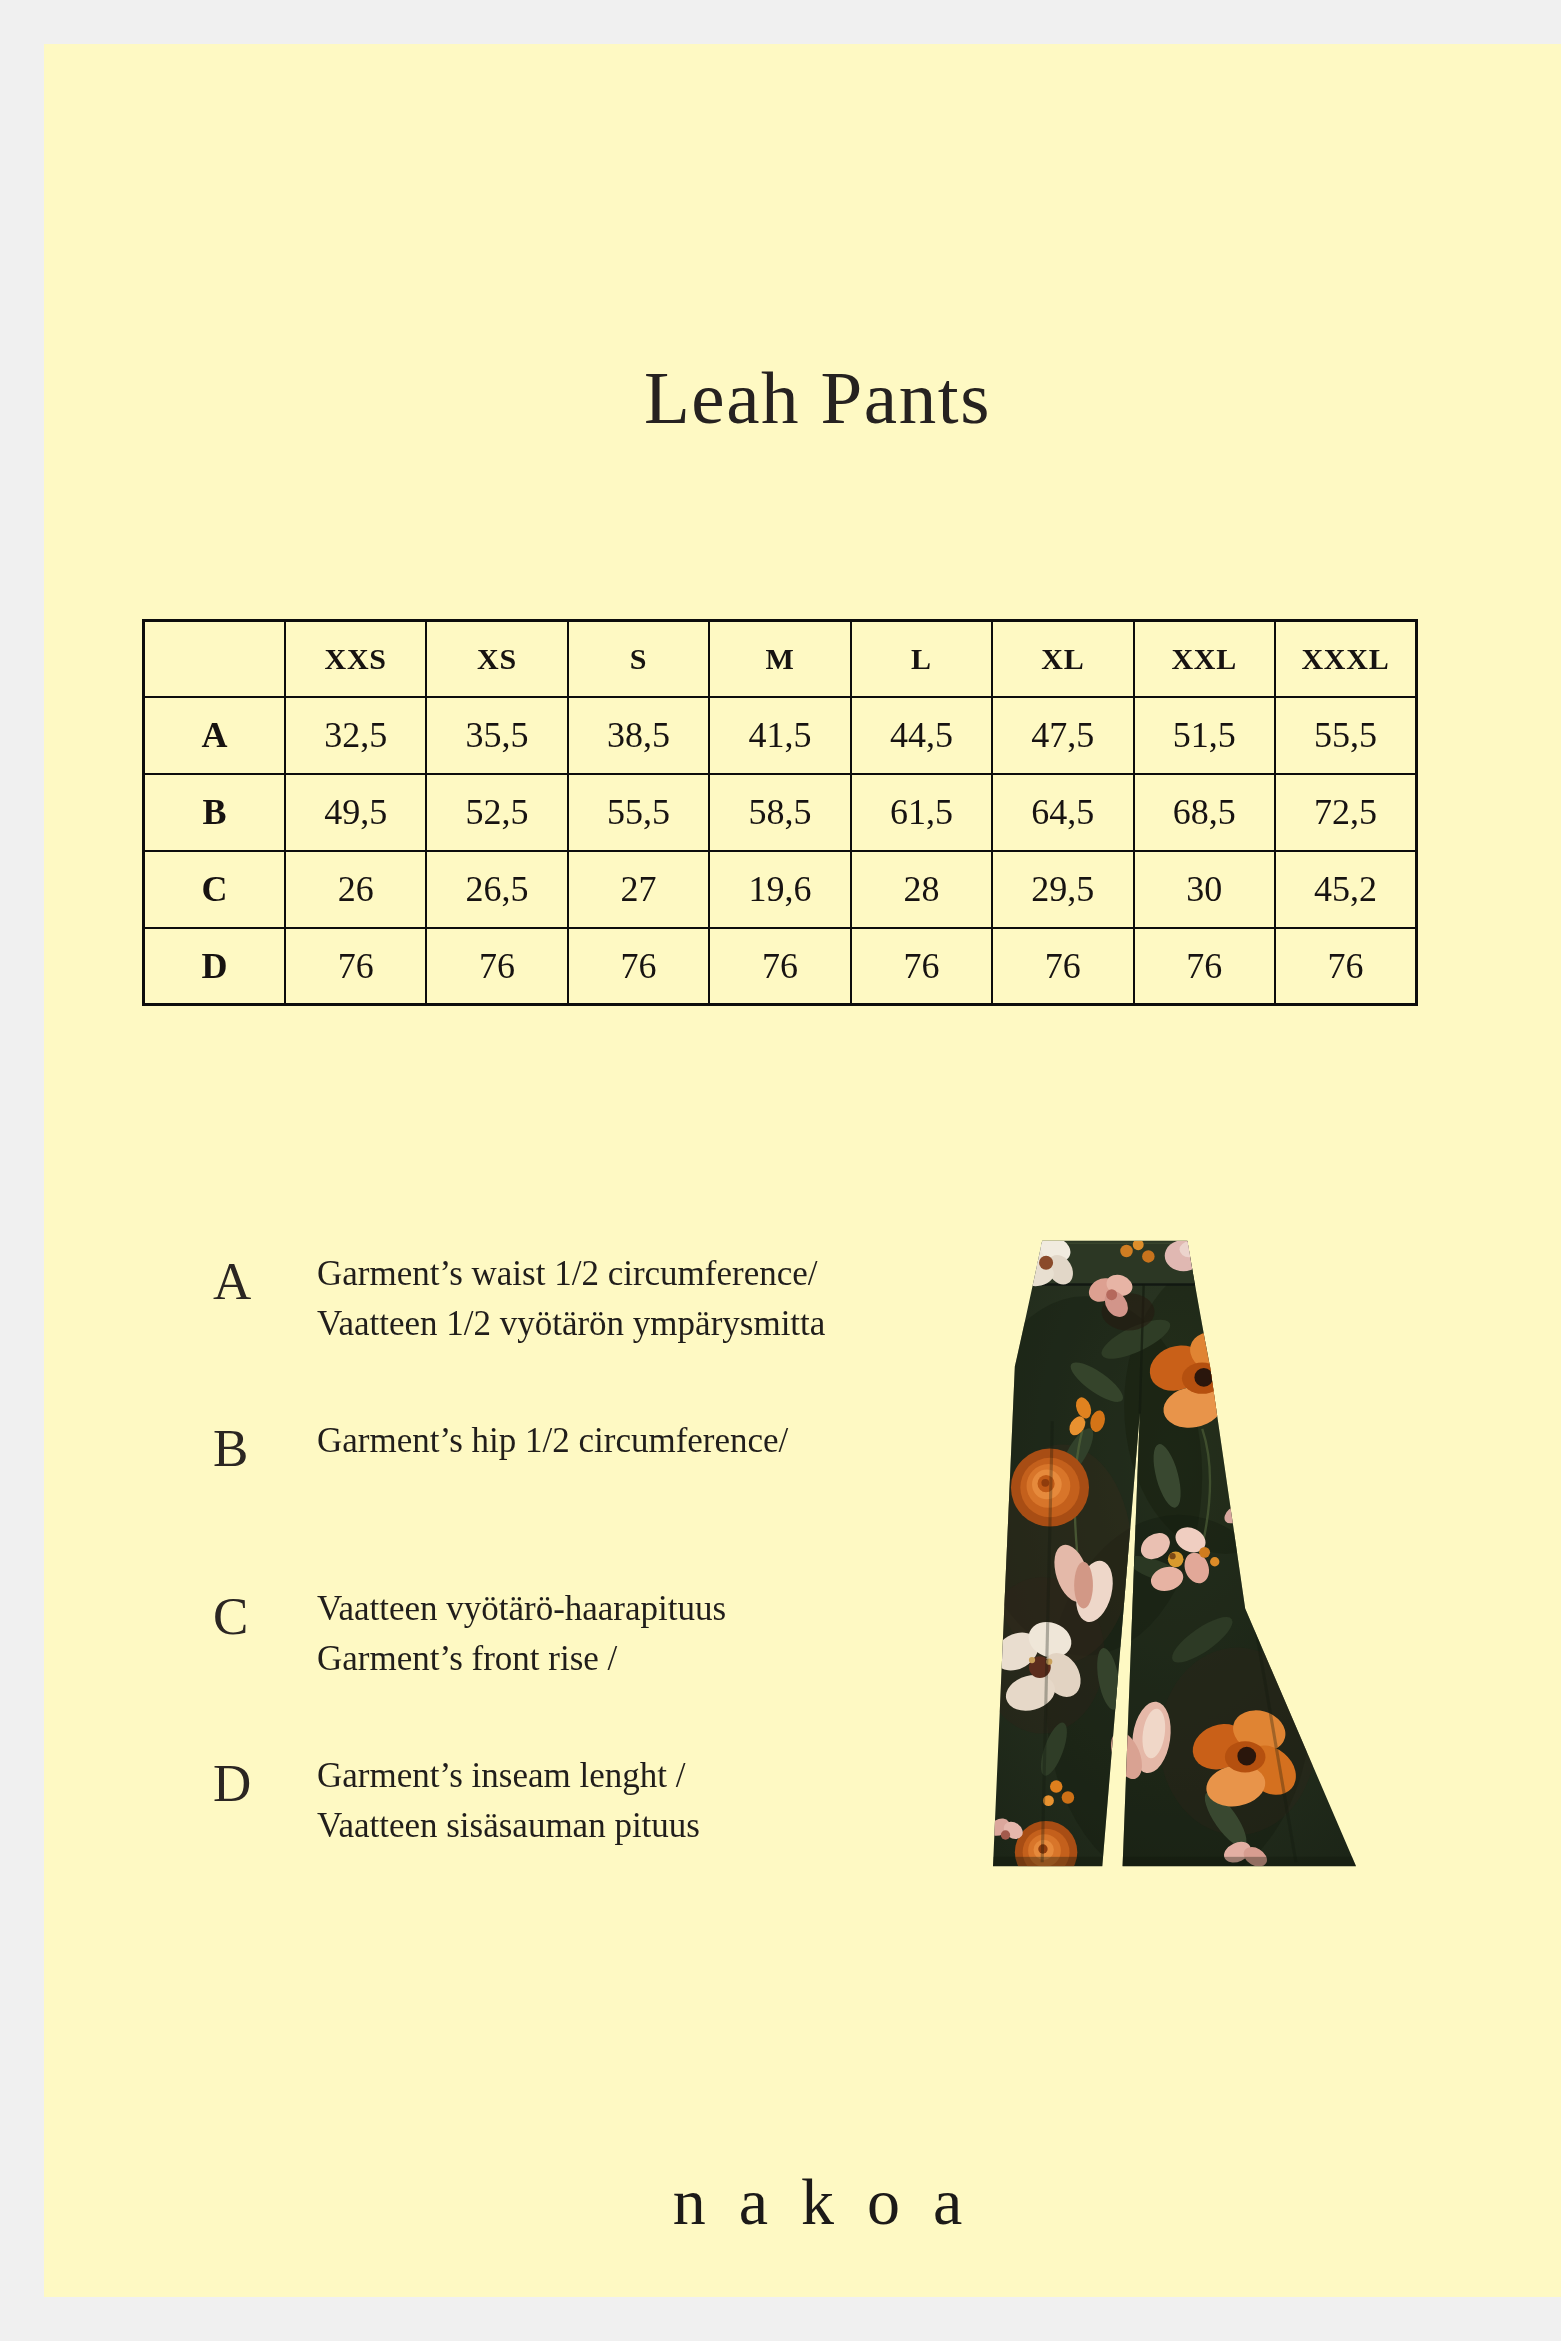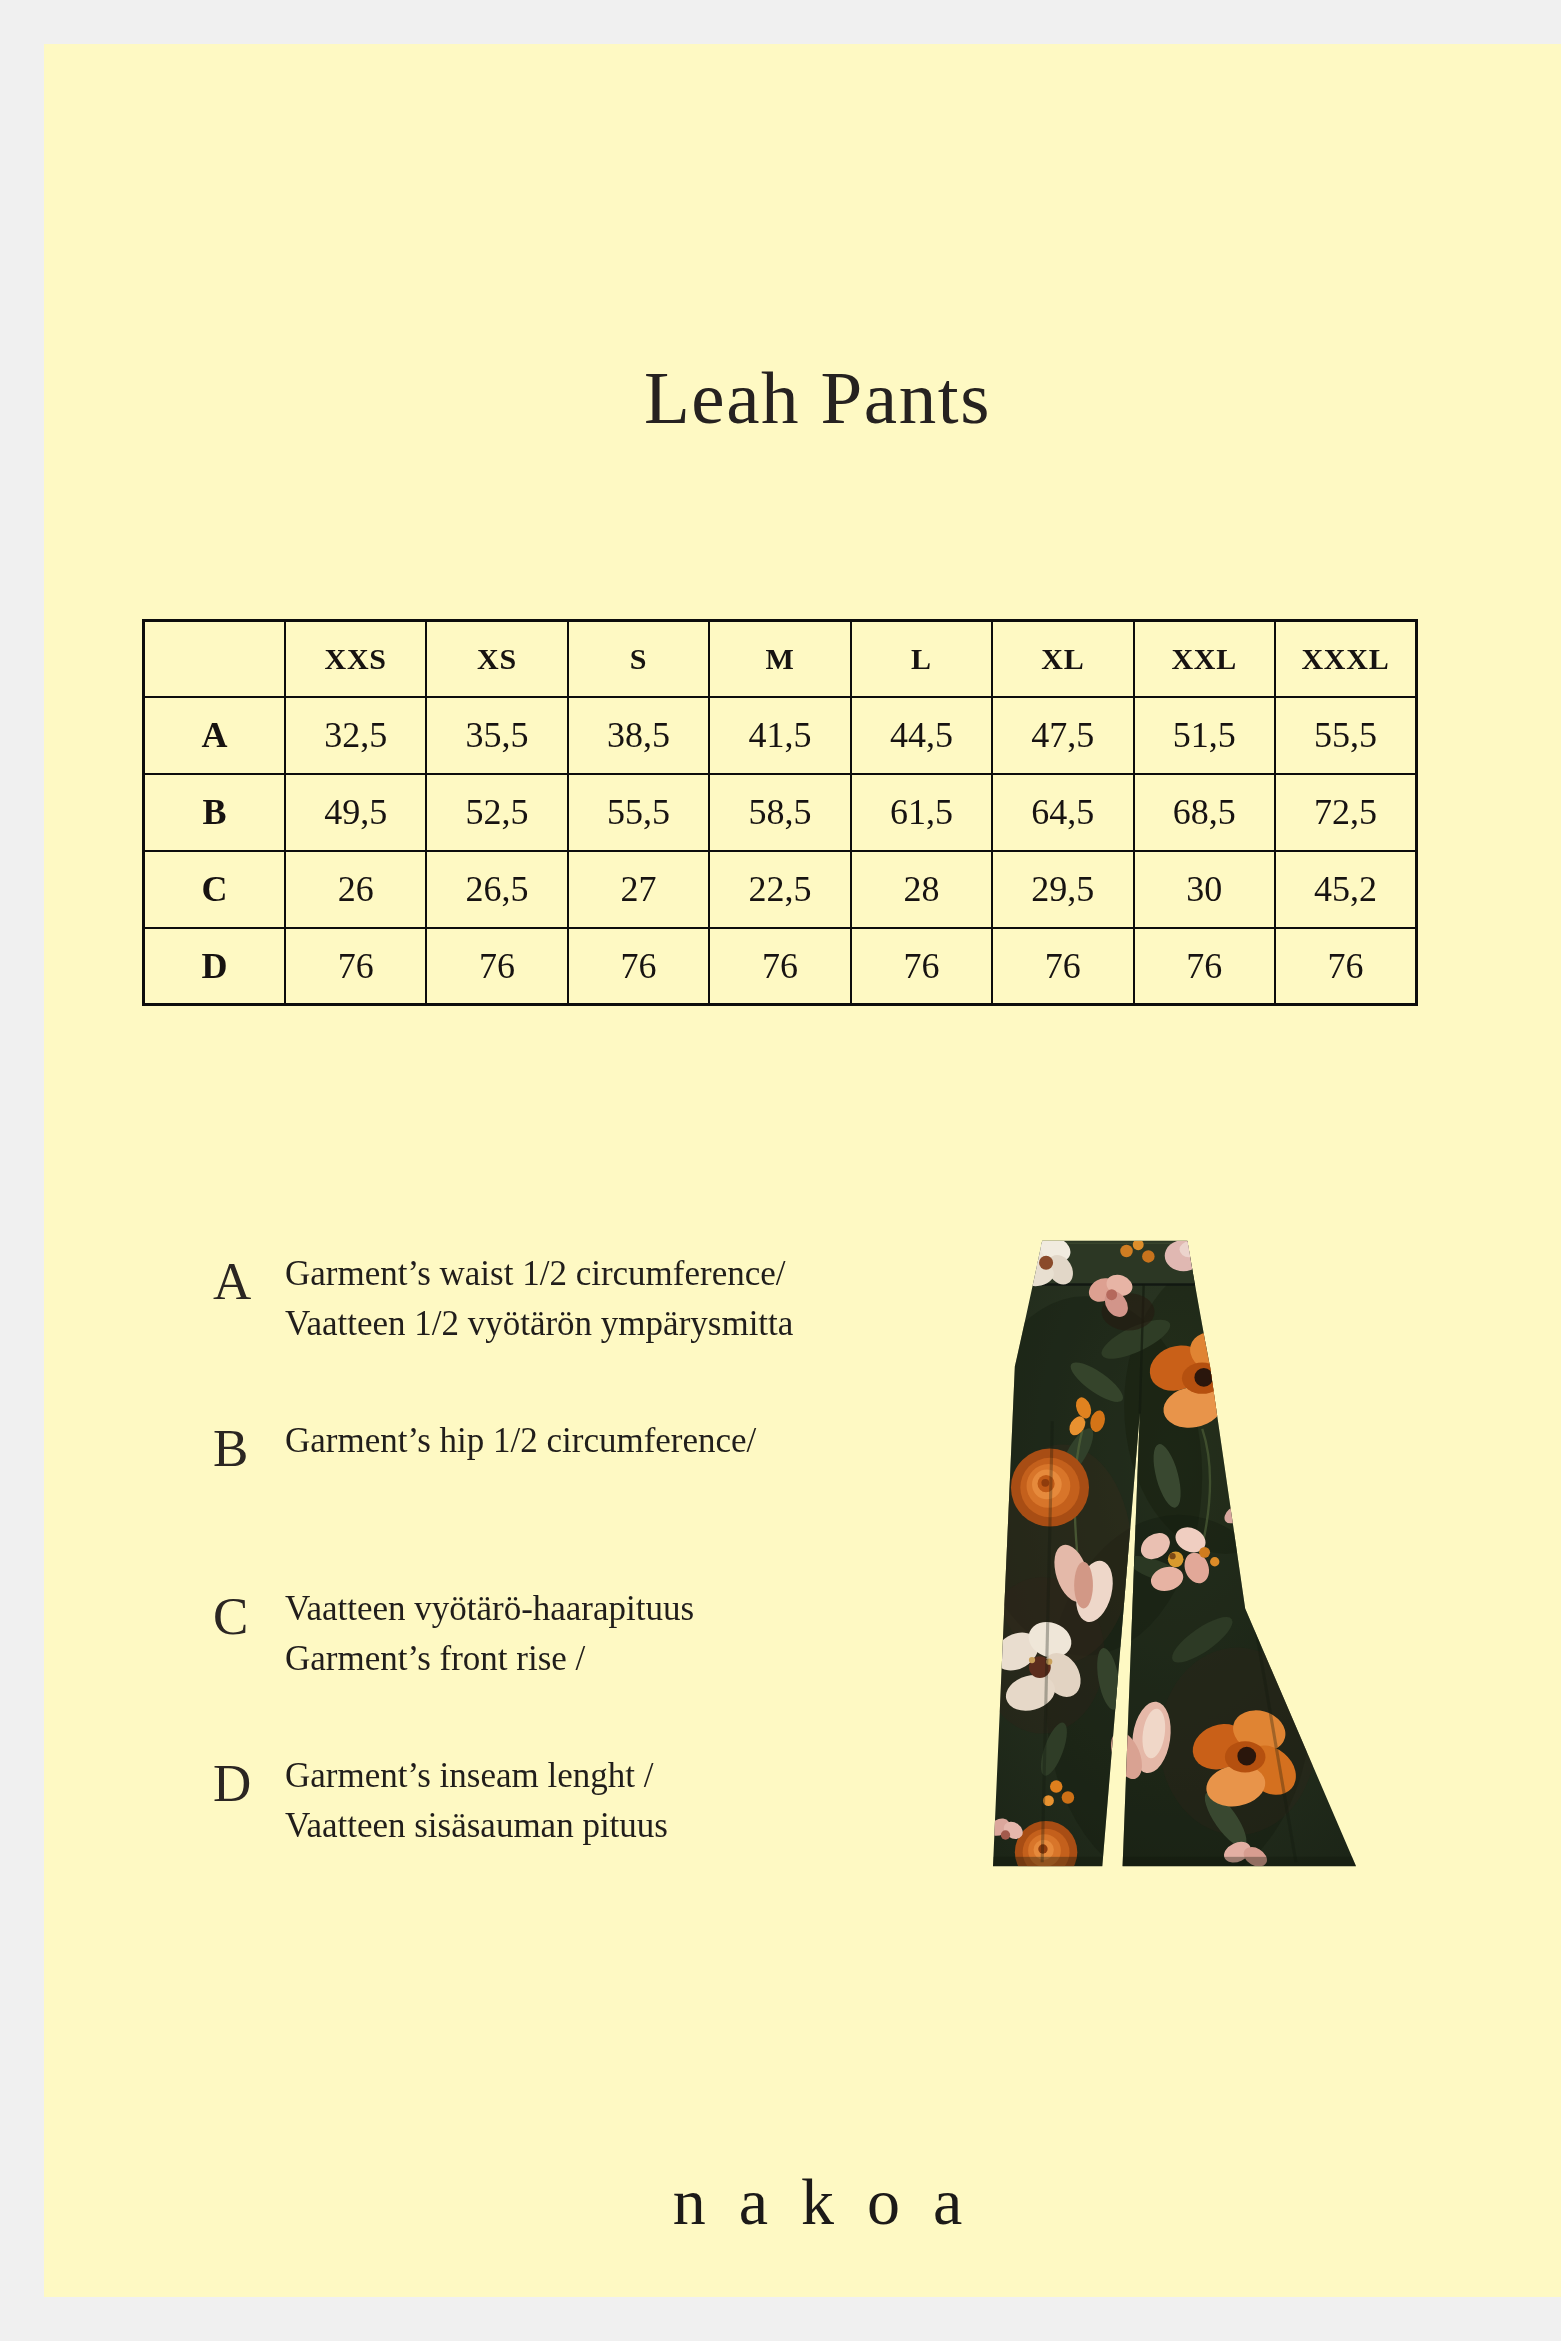--- a/index.html
+++ b/index.html
@@ -51,20 +51,21 @@
   }
   .legend-letter{
     width:72px;flex:0 0 72px;
     font-size:53px;line-height:59px;margin-top:3.1px;
     color:#2b2622;
   }
   .legend-text{
     font-size:35px;line-height:50px;
     color:#211e1b;
     white-space:nowrap;
+    margin-left:32px;
   }
   .legend-a{top:1205px;}
   .legend-b{top:1372px;}
   .legend-c{top:1540px;}
   .legend-d{top:1707px;}
   
   .pants-photo{
     position:absolute;left:924px;top:1174px;width:406px;height:664px;
   }
   
@@ -119,21 +120,21 @@
         <td class="val">61,5</td>
         <td class="val">64,5</td>
         <td class="val">68,5</td>
         <td class="val">72,5</td>
       </tr>
       <tr>
         <td class="row-label">C</td>
         <td class="val">26</td>
         <td class="val">26,5</td>
         <td class="val">27</td>
-        <td class="val">22,5</td>
+        <td class="val">19,6</td>
         <td class="val">28</td>
         <td class="val">29,5</td>
         <td class="val">30</td>
         <td class="val">45,2</td>
       </tr>
       <tr>
         <td class="row-label">D</td>
         <td class="val">76</td>
         <td class="val">76</td>
         <td class="val">76</td>

